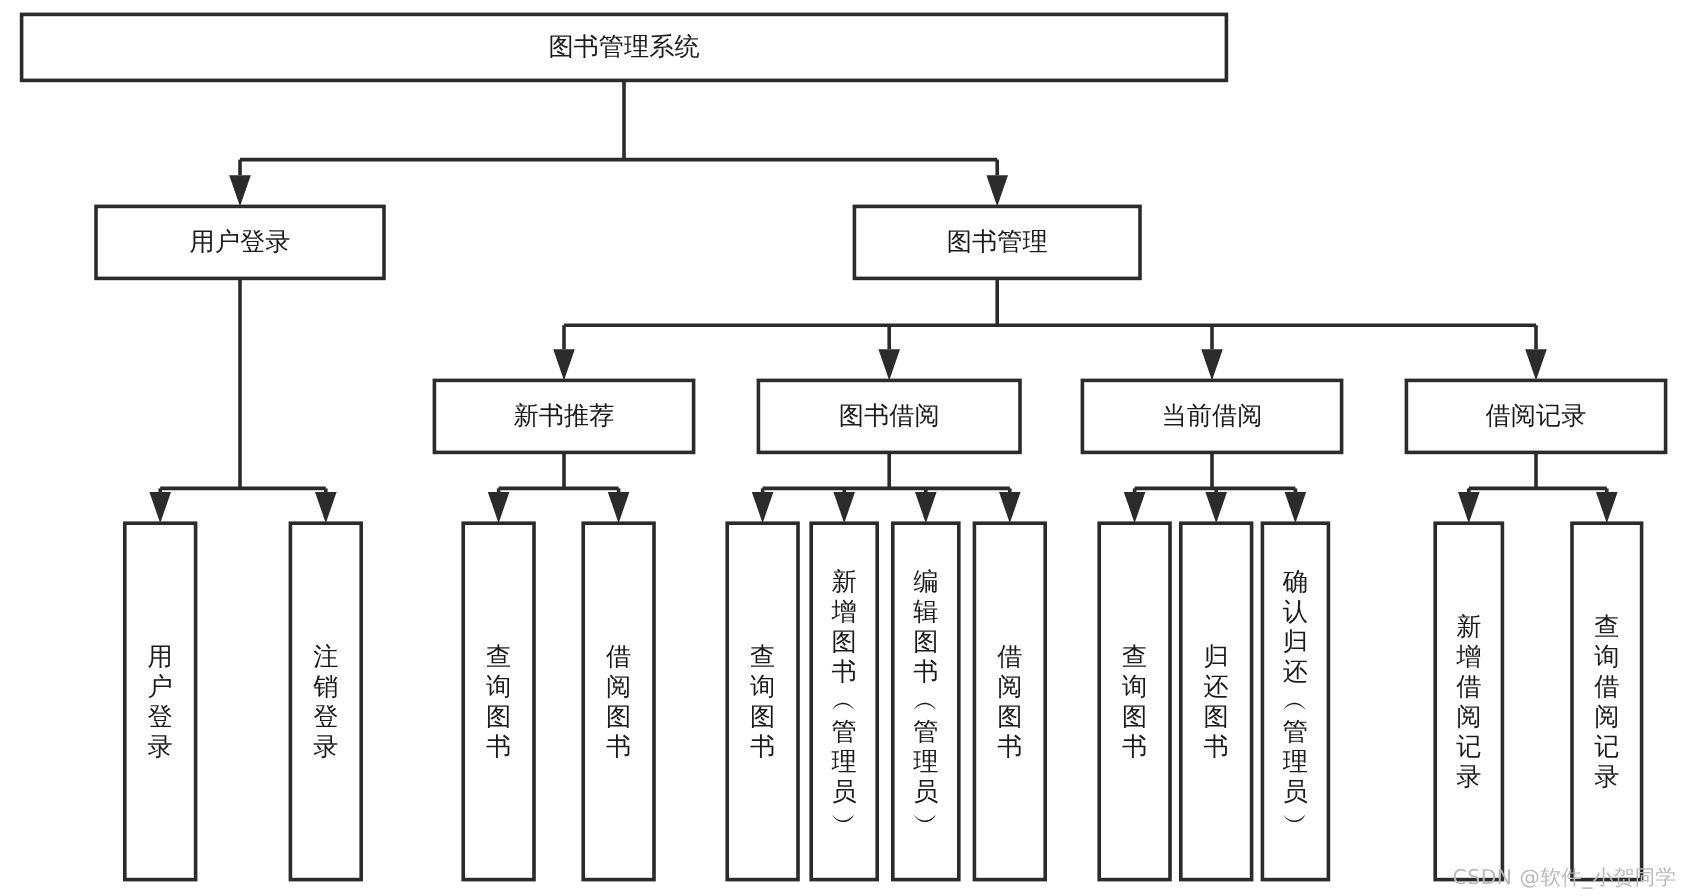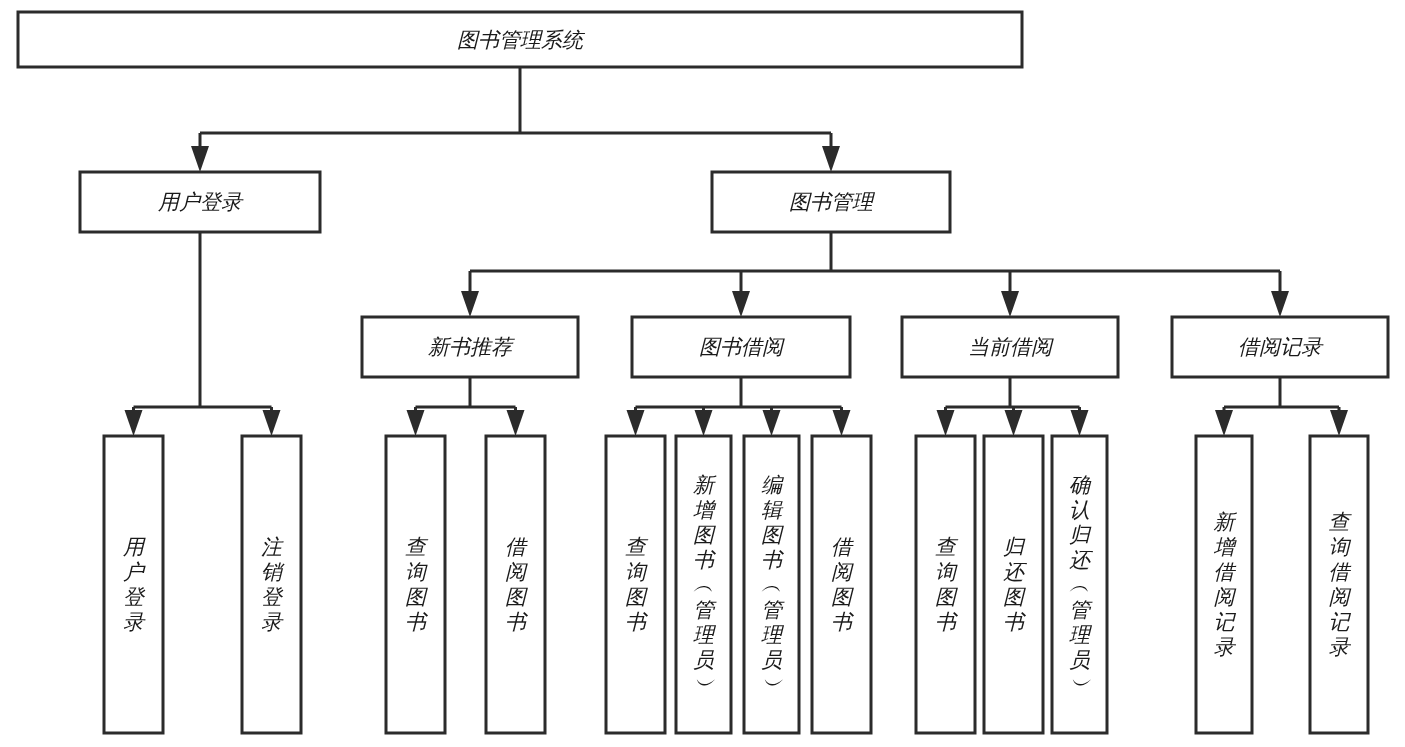--- a/index.html
+++ b/index.html
@@ -14,21 +14,20 @@
     position: relative;
     overflow: hidden;
     font-family: "DejaVu Sans", "Liberation Sans", sans-serif;
   }
   #diagram-root {
     position: absolute;
     left: 0;
     top: 0;
     width: 1405px;
     height: 747px;
-    font-style: italic;
   }
   svg#tree-svg {
     display: block;
     width: 1405px;
     height: 747px;
     background: #ffffff;
   }
   .node-box {
     fill: #ffffff;
     stroke: #2b2b2b;
@@ -204,13 +203,14 @@
         <g>
           <rect x="1196" y="436" width="56" height="297" class="node-box"></rect>
           <text x="1224" y="529" class="node-label-v"><tspan x="1224" dy="0">新</tspan><tspan x="1224" dy="25">增</tspan><tspan x="1224" dy="25">借</tspan><tspan x="1224" dy="25">阅</tspan><tspan x="1224" dy="25">记</tspan><tspan x="1224" dy="25">录</tspan></text>
         </g>
         <g>
           <rect x="1310" y="436" width="58" height="297" class="node-box"></rect>
           <text x="1339" y="529" class="node-label-v"><tspan x="1339" dy="0">查</tspan><tspan x="1339" dy="25">询</tspan><tspan x="1339" dy="25">借</tspan><tspan x="1339" dy="25">阅</tspan><tspan x="1339" dy="25">记</tspan><tspan x="1339" dy="25">录</tspan></text>
         </g>
       </g>
   </svg>
+  <div class="watermark">CSDN @软件_小贺同学</div>
 </div>
 
 </body></html>

